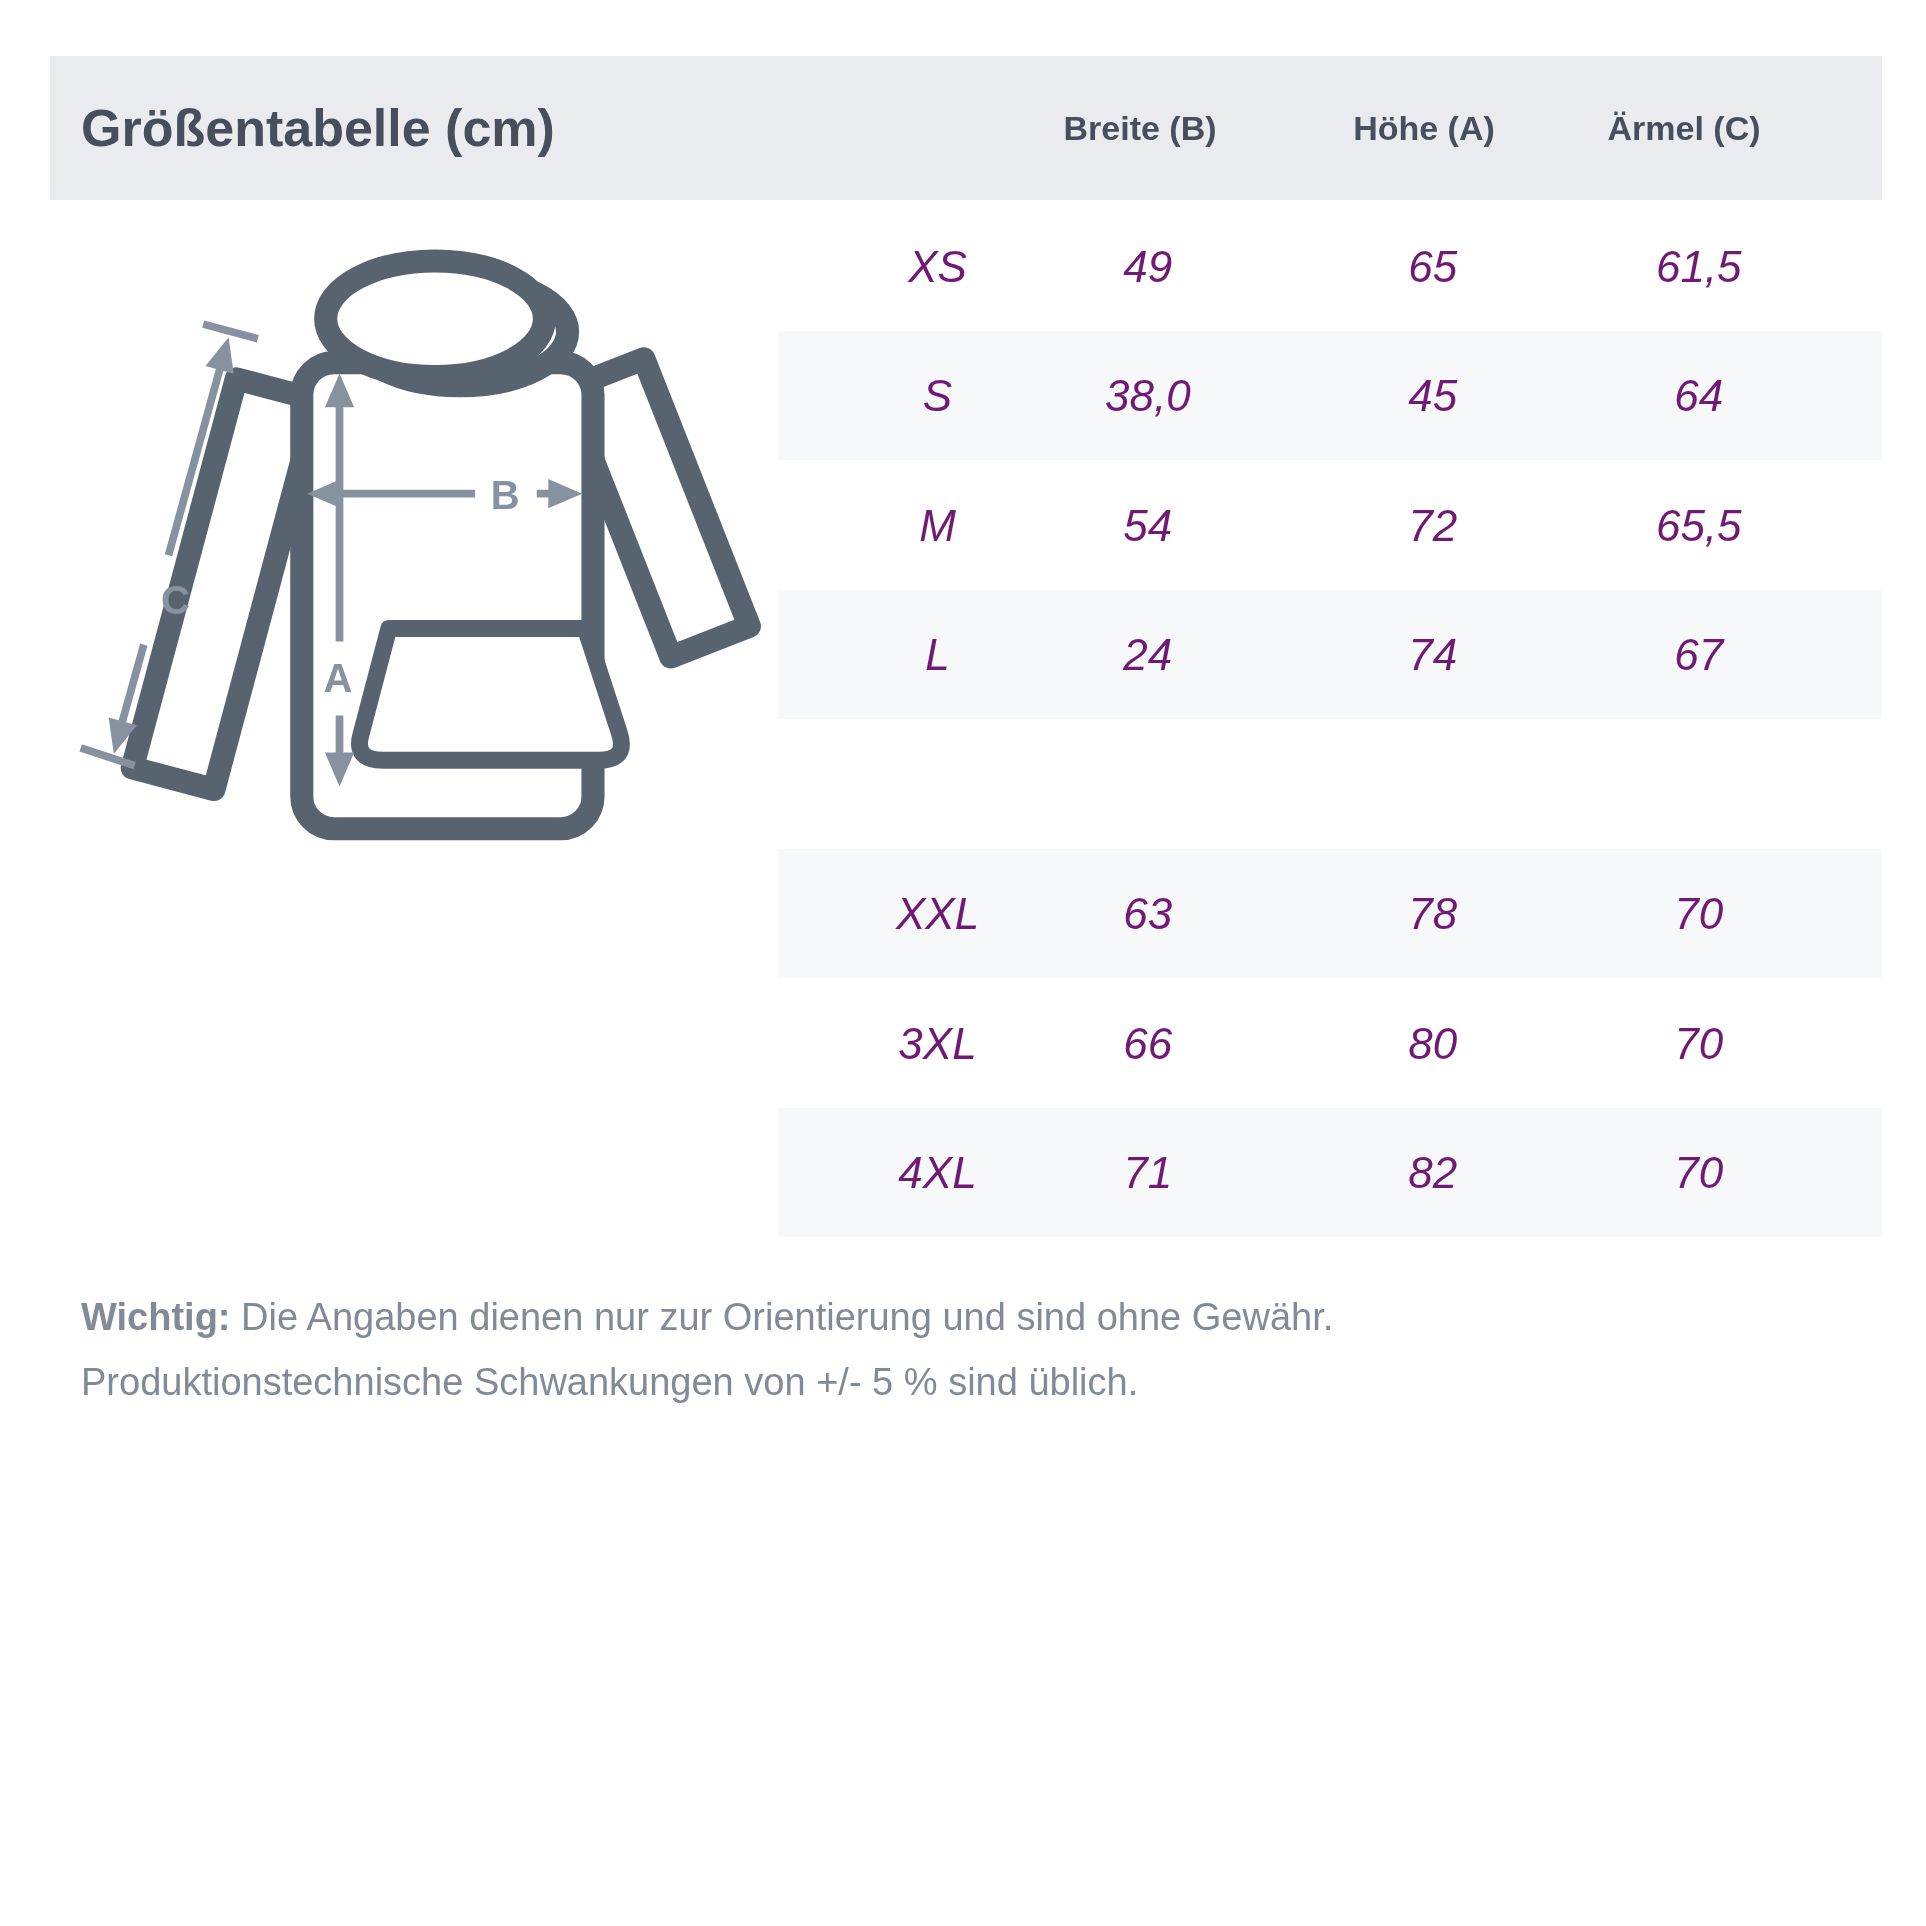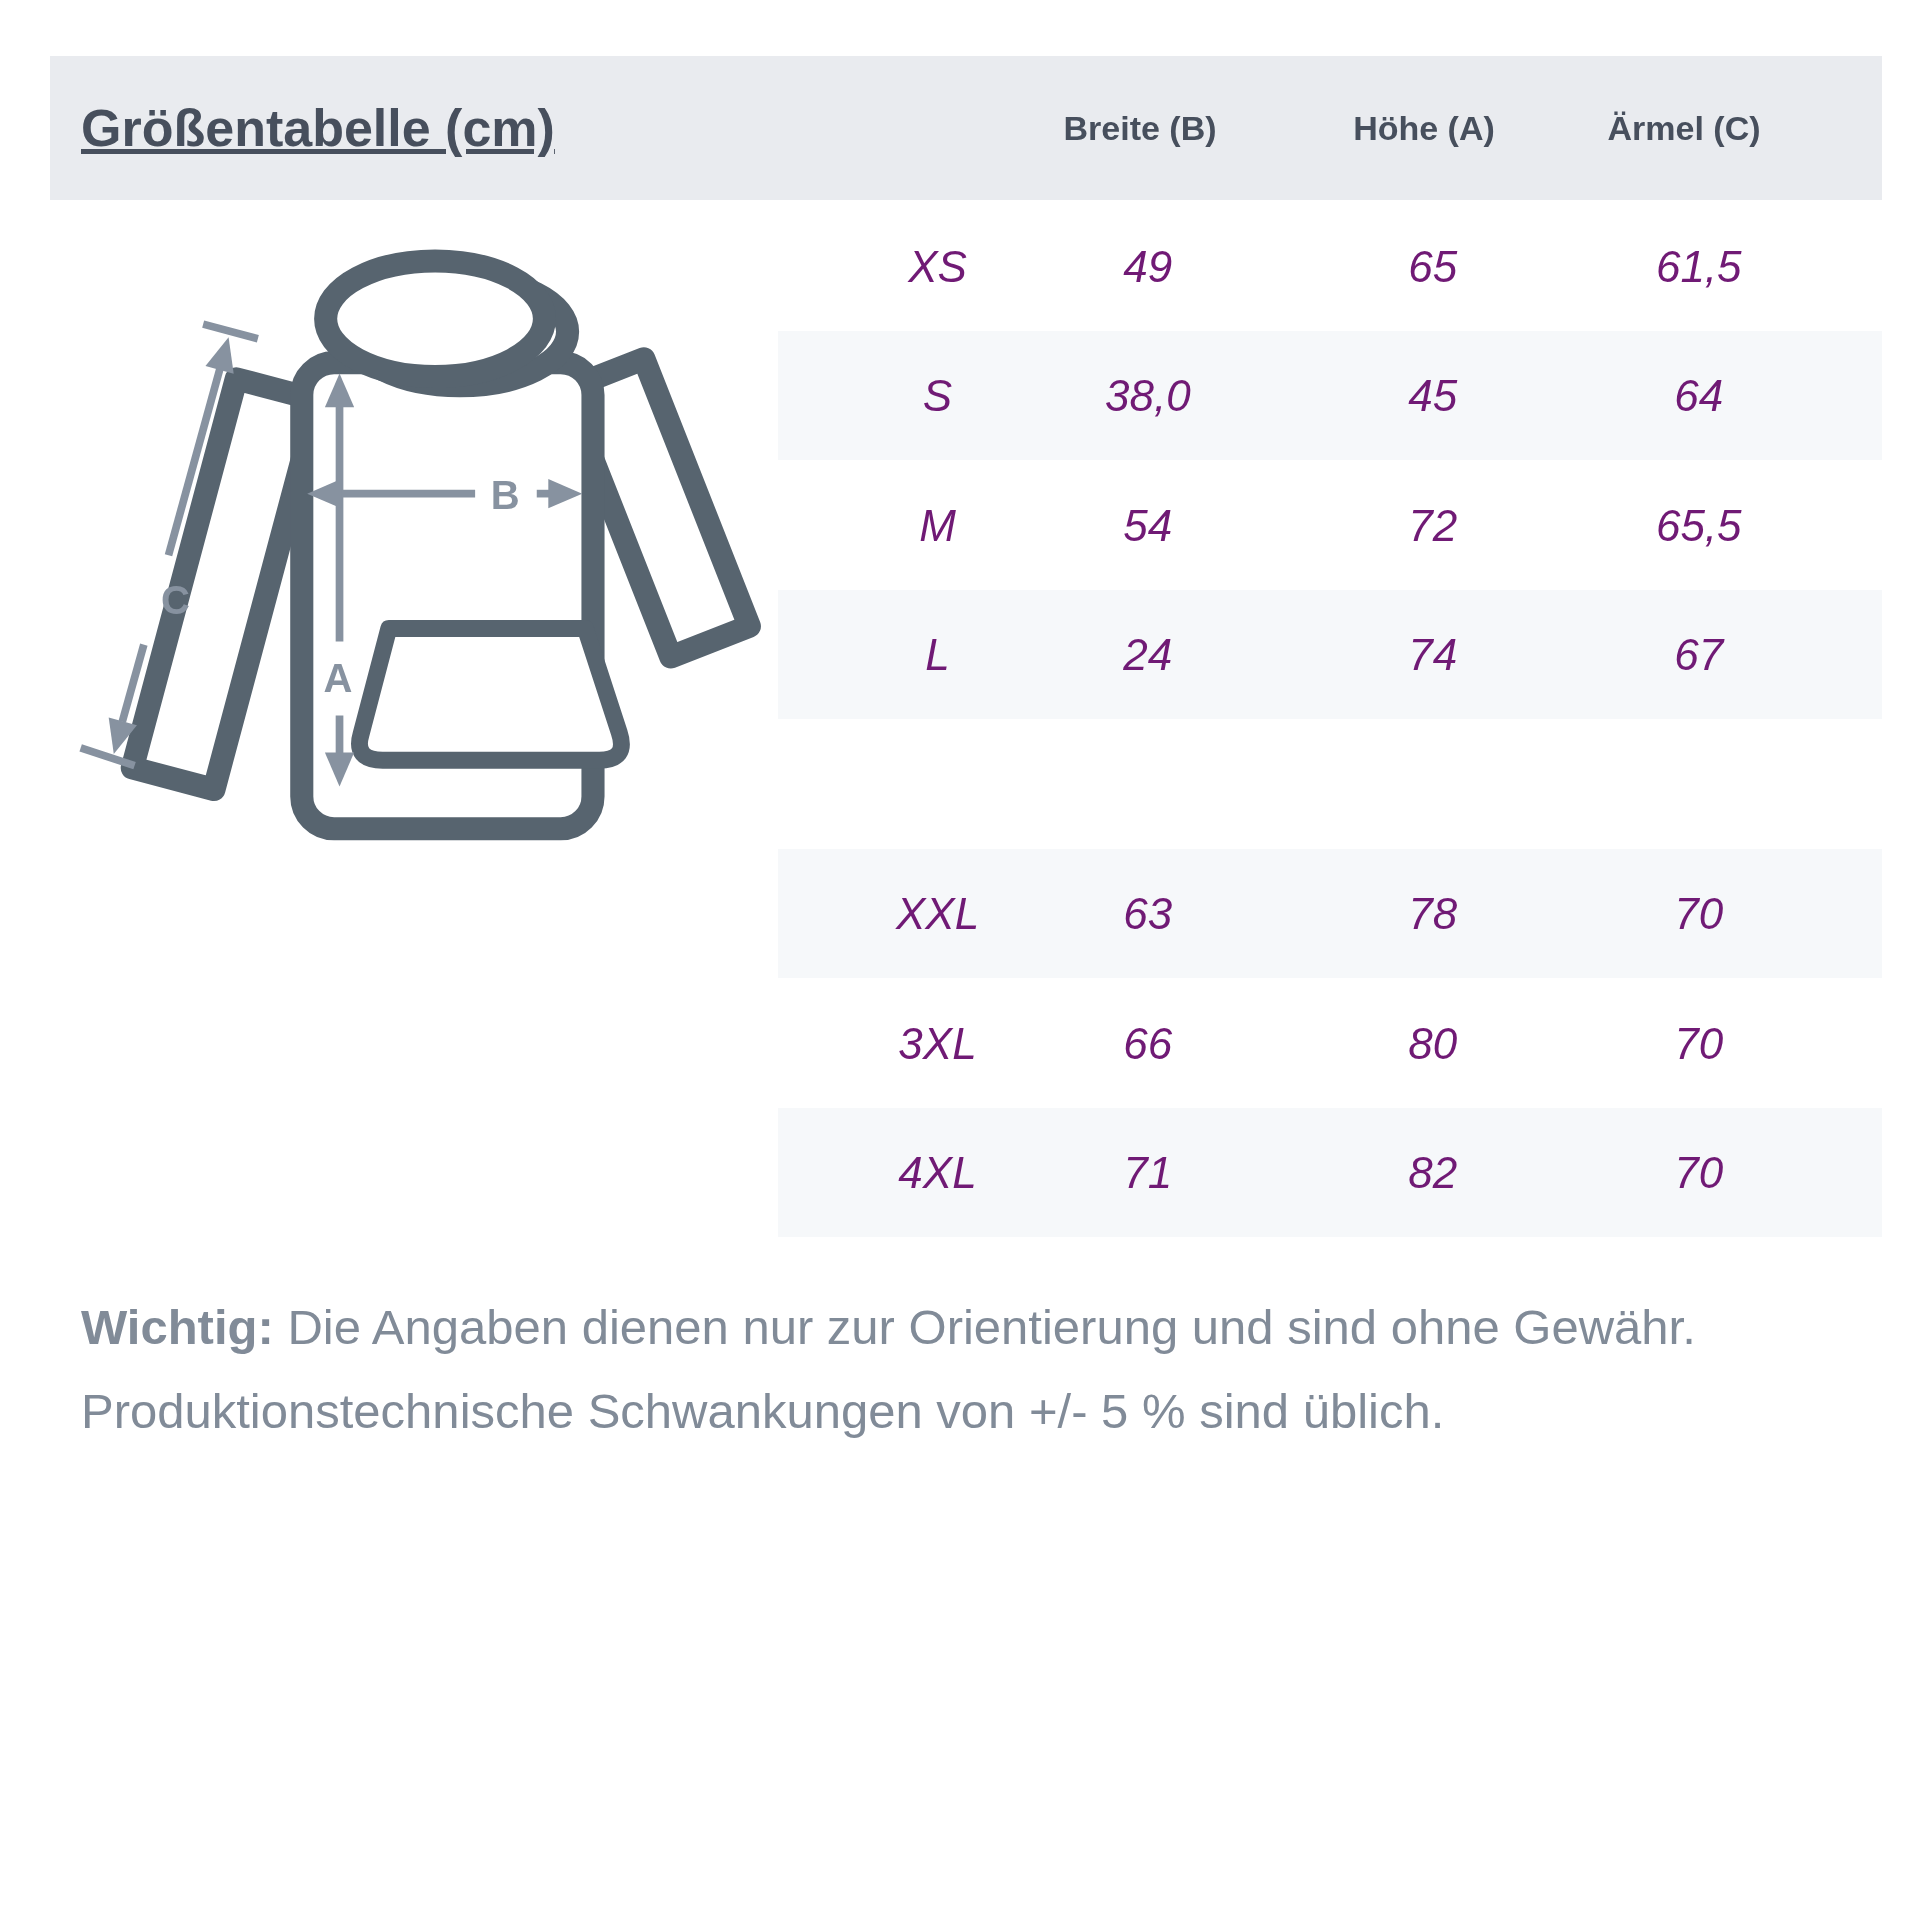--- a/index.html
+++ b/index.html
@@ -6,21 +6,21 @@
   body{
     width:1926px;height:1926px;position:relative;background:#ffffff;
     font-family:"Liberation Sans", sans-serif;overflow:hidden;
   }
   .header-bar{
     position:absolute;left:50px;top:56px;width:1832px;height:144px;
     background:#E9EBEF;
   }
   .header-title{
     position:absolute;left:31px;top:0;height:144px;display:flex;align-items:center;
-    font-size:52px;font-weight:bold;color:#474F5D;white-space:nowrap;text-decoration:underline;
+    font-size:52px;font-weight:bold;color:#474F5D;white-space:nowrap;
   }
   .col-head{
     position:absolute;top:0;height:144px;display:flex;align-items:center;justify-content:center;
     transform:translateX(-50%);font-size:34px;font-weight:bold;color:#474F5D;white-space:nowrap;
   }
   .col-head.c1{left:1090px;}
   .col-head.c2{left:1374px;}
   .col-head.c3{left:1634px;}
   .size-table{
     position:absolute;left:778px;top:202px;width:1104px;height:1036px;
@@ -32,21 +32,21 @@
   .t-row .cell{
     position:absolute;top:50%;transform:translate(-50%,-50%);
     font-size:44px;color:#701a75;white-space:nowrap;font-style:italic;
   }
   .cell.size{left:14.45%;}
   .cell.v1{left:33.5%;}
   .cell.v2{left:59.3%;}
   .cell.v3{left:83.4%;}
   .note{
     position:absolute;left:81px;top:1285px;width:1788px;
-    font-size:49px;line-height:1.72;color:#818B98;
+    font-size:38px;line-height:1.72;color:#818B98;
   }
   .note .bold{font-weight:bold;}
   svg text{font-family:"Liberation Sans", sans-serif;}
 </style>
 </head>
 <body>
 
 <div class="header-bar">
   <div class="header-title">Größentabelle (cm)</div>
   <div class="col-head c1">Breite (B)</div>

